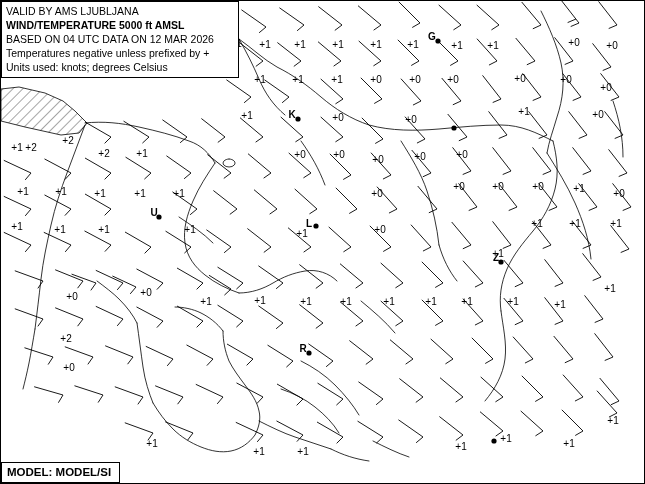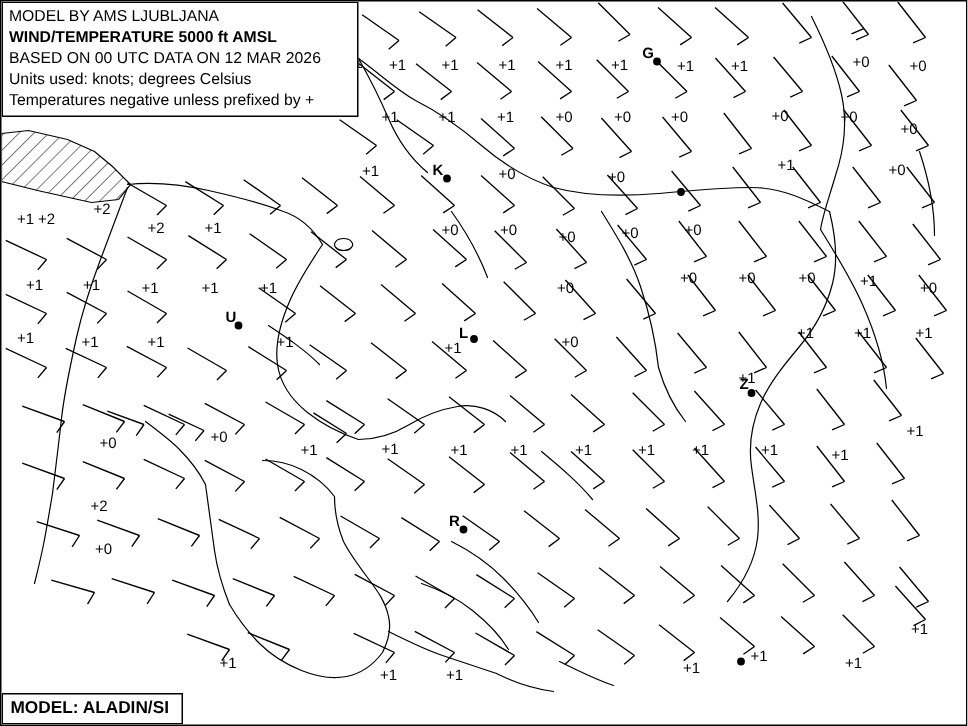--- a/index.html
+++ b/index.html
@@ -880,23 +880,23 @@
   <div id="city-layer">
       <div class="city-label" style="left: 431px; top: 35px;">G</div>
       <div class="city-label" style="left: 291px; top: 113px;">K</div>
       <div class="city-label" style="left: 153px; top: 211px;">U</div>
       <div class="city-label" style="left: 308px; top: 222px;">L</div>
       <div class="city-label" style="left: 495px; top: 256px;">Z</div>
       <div class="city-label" style="left: 302px; top: 347px;">R</div>
     </div>
 
   <div class="legend-box">
-    <div class="legend-line">MODEL BY AMS LJUBLJANA</div>
+    <div class="legend-line">VALID BY AMS LJUBLJANA</div>
     <div class="legend-line bold">WIND/TEMPERATURE 5000 ft AMSL</div>
-    <div class="legend-line">BASED ON 00 UTC DATA ON 12 MAR 2026</div>
+    <div class="legend-line">BASED ON 04 UTC DATA ON 12 MAR 2026</div>
+    <div class="legend-line">Temperatures negative unless prefixed by +</div>
     <div class="legend-line">Units used: knots; degrees Celsius</div>
-    <div class="legend-line">Temperatures negative unless prefixed by +</div>
   </div>
 
   <div class="model-box">
-    <div class="model-line">MODEL: ALADIN/SI</div>
+    <div class="model-line">MODEL: MODEL/SI</div>
   </div>
 </div>
 
 </body></html>

